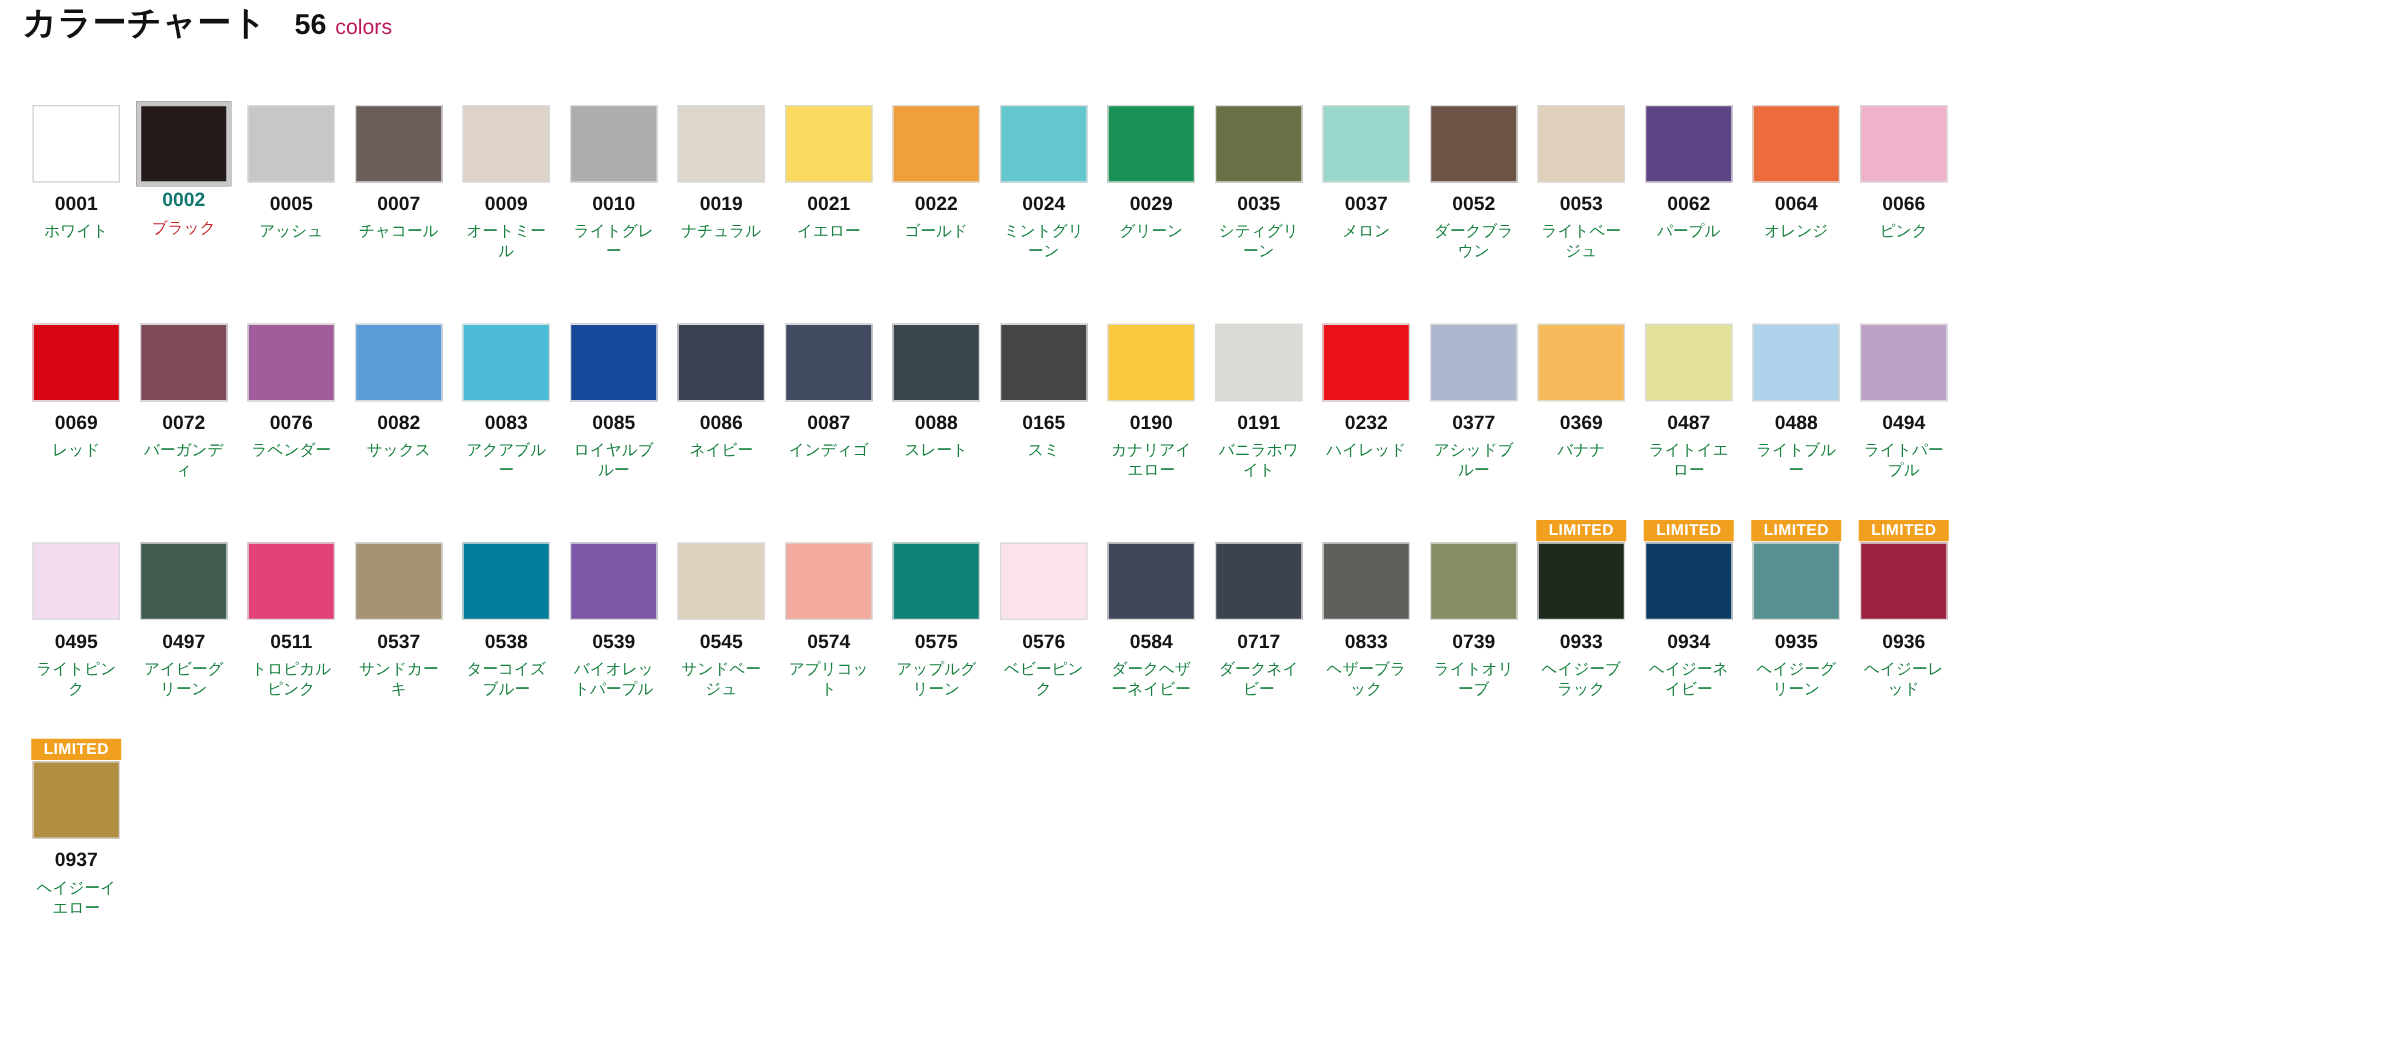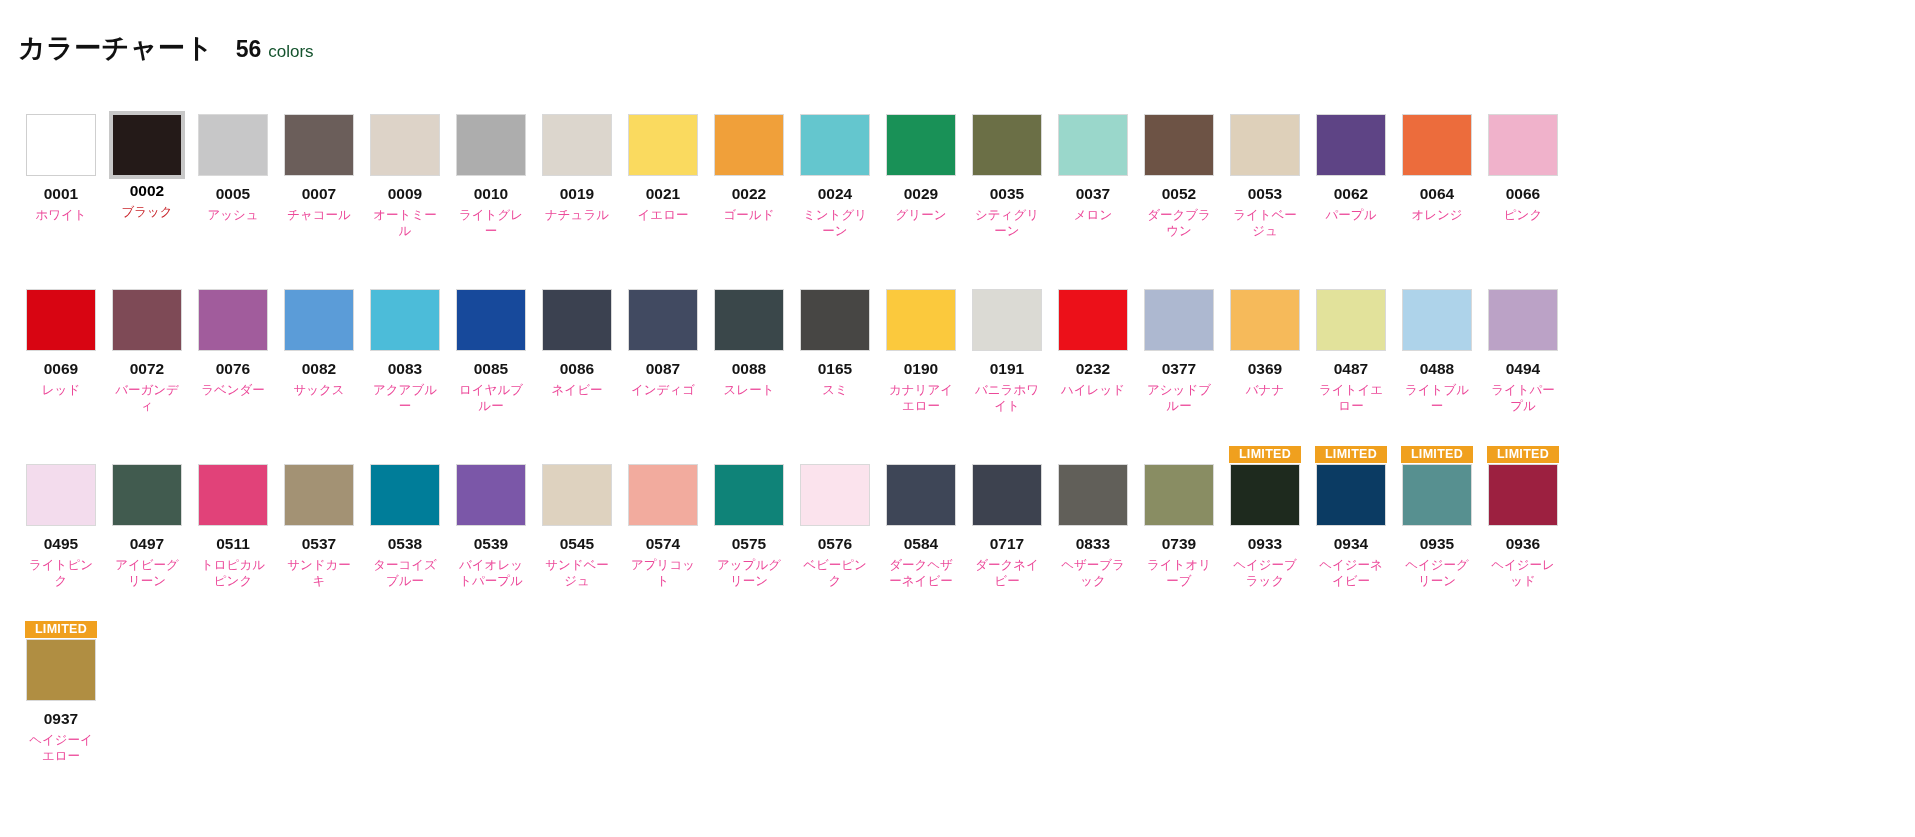--- a/index.html
+++ b/index.html
@@ -19,21 +19,21 @@
     position: relative;
     width: 1915px;
     height: 837px;
     box-sizing: border-box;
   }
 
   
   .chart-header {
     display: flex;
     align-items: baseline;
-    padding: 30px 0 0 18px;
+    padding: 0 0 0 18px;
     gap: 22px;
   }
   .chart-title {
     font-size: 27px;
     font-weight: bold;
     letter-spacing: 0.5px;
     color: #111111;
     white-space: nowrap;
   }
   .count-wrap {
@@ -42,21 +42,21 @@
     gap: 7px;
   }
   .count-number {
     font-size: 23px;
     font-weight: bold;
     color: #111111;
   }
   .count-unit {
     font-size: 17px;
     font-weight: normal;
-    color: #14532d;
+    color: #be185d;
   }
 
   
   .swatch-grid {
     display: grid;
     grid-template-columns: repeat(18, 86px);
     column-gap: 0px;
     row-gap: 0px;
     padding: 30px 0 0 18px;
     box-sizing: border-box;
@@ -113,28 +113,28 @@
 
   .swatch-code {
     margin-top: 9px;
     font-size: 15.5px;
     font-weight: bold;
     line-height: 1.15;
     color: #141414;
     text-align: center;
   }
   .swatch-cell.selected .swatch-code {
-    color: #000000;
+    color: #0f766e;
   }
   .swatch-name {
     margin-top: 4px;
     font-size: 12.5px;
     font-weight: normal;
     line-height: 1.32;
-    color: #ec4899;
+    color: #15803d;
     text-align: center;
     width: 74px;
     word-break: break-all;
   }
   .swatch-cell.selected .swatch-name {
     color: #c9252b;
   }
 </style>
 </head>
 <body>

